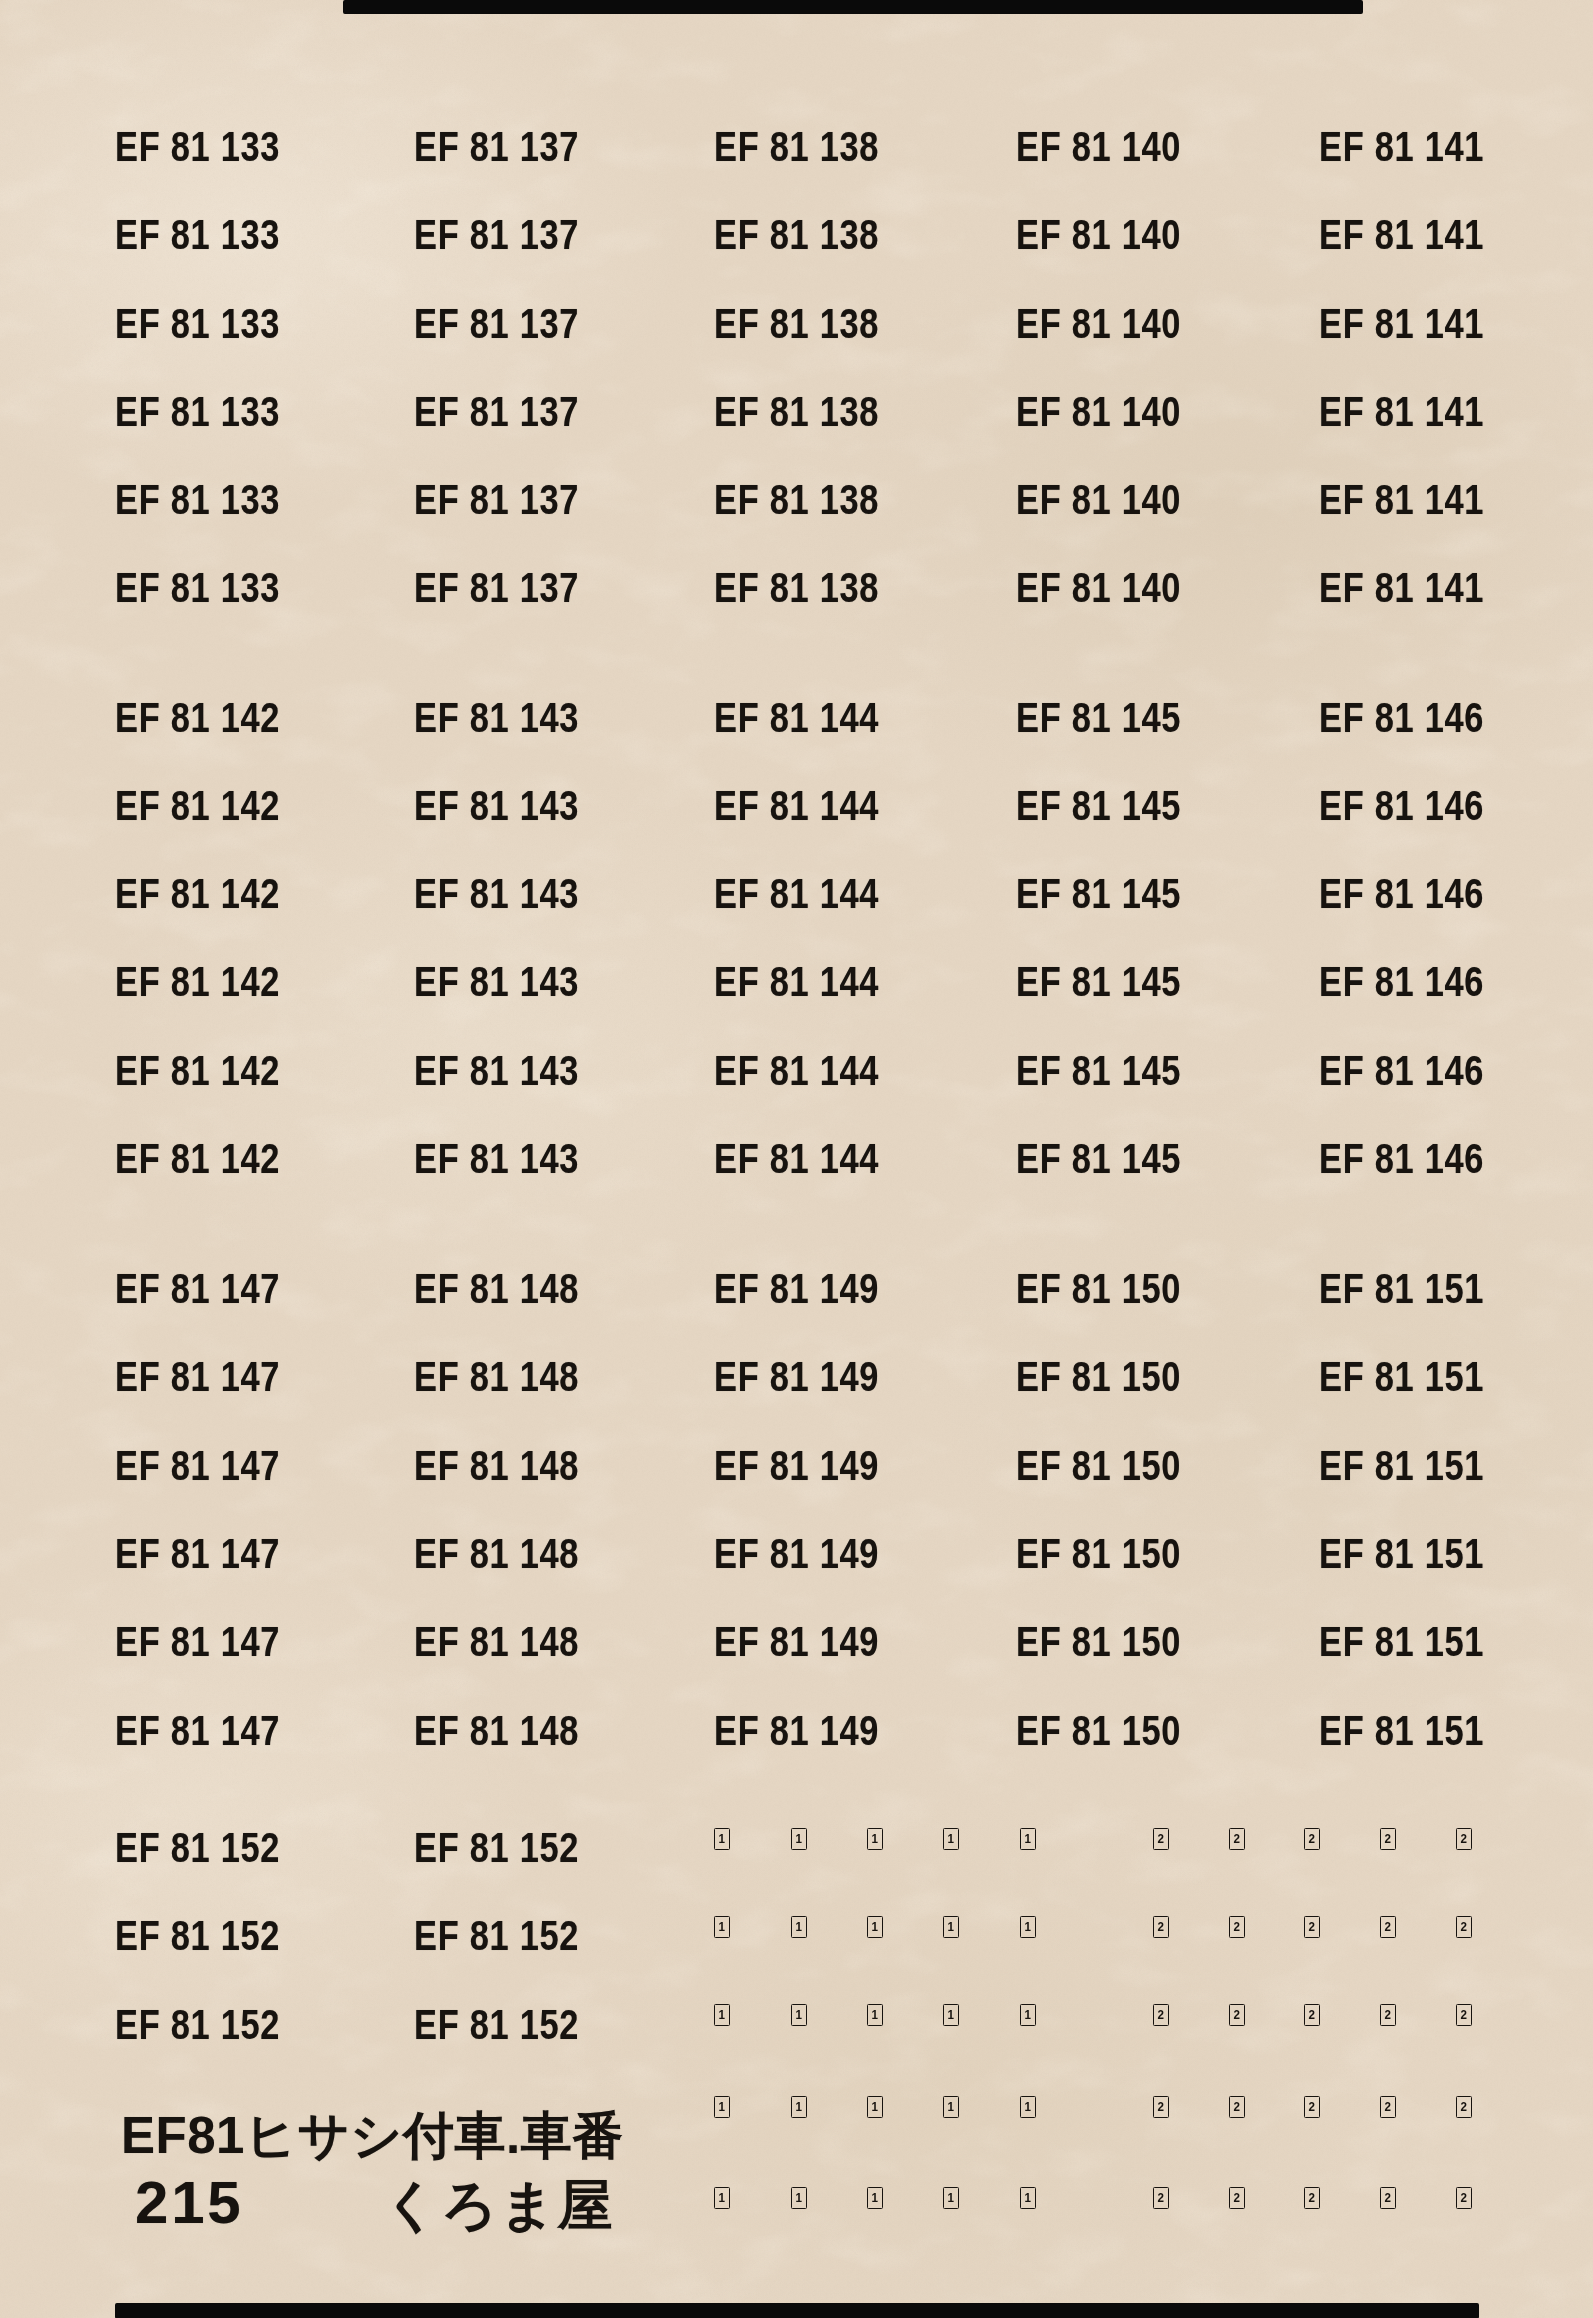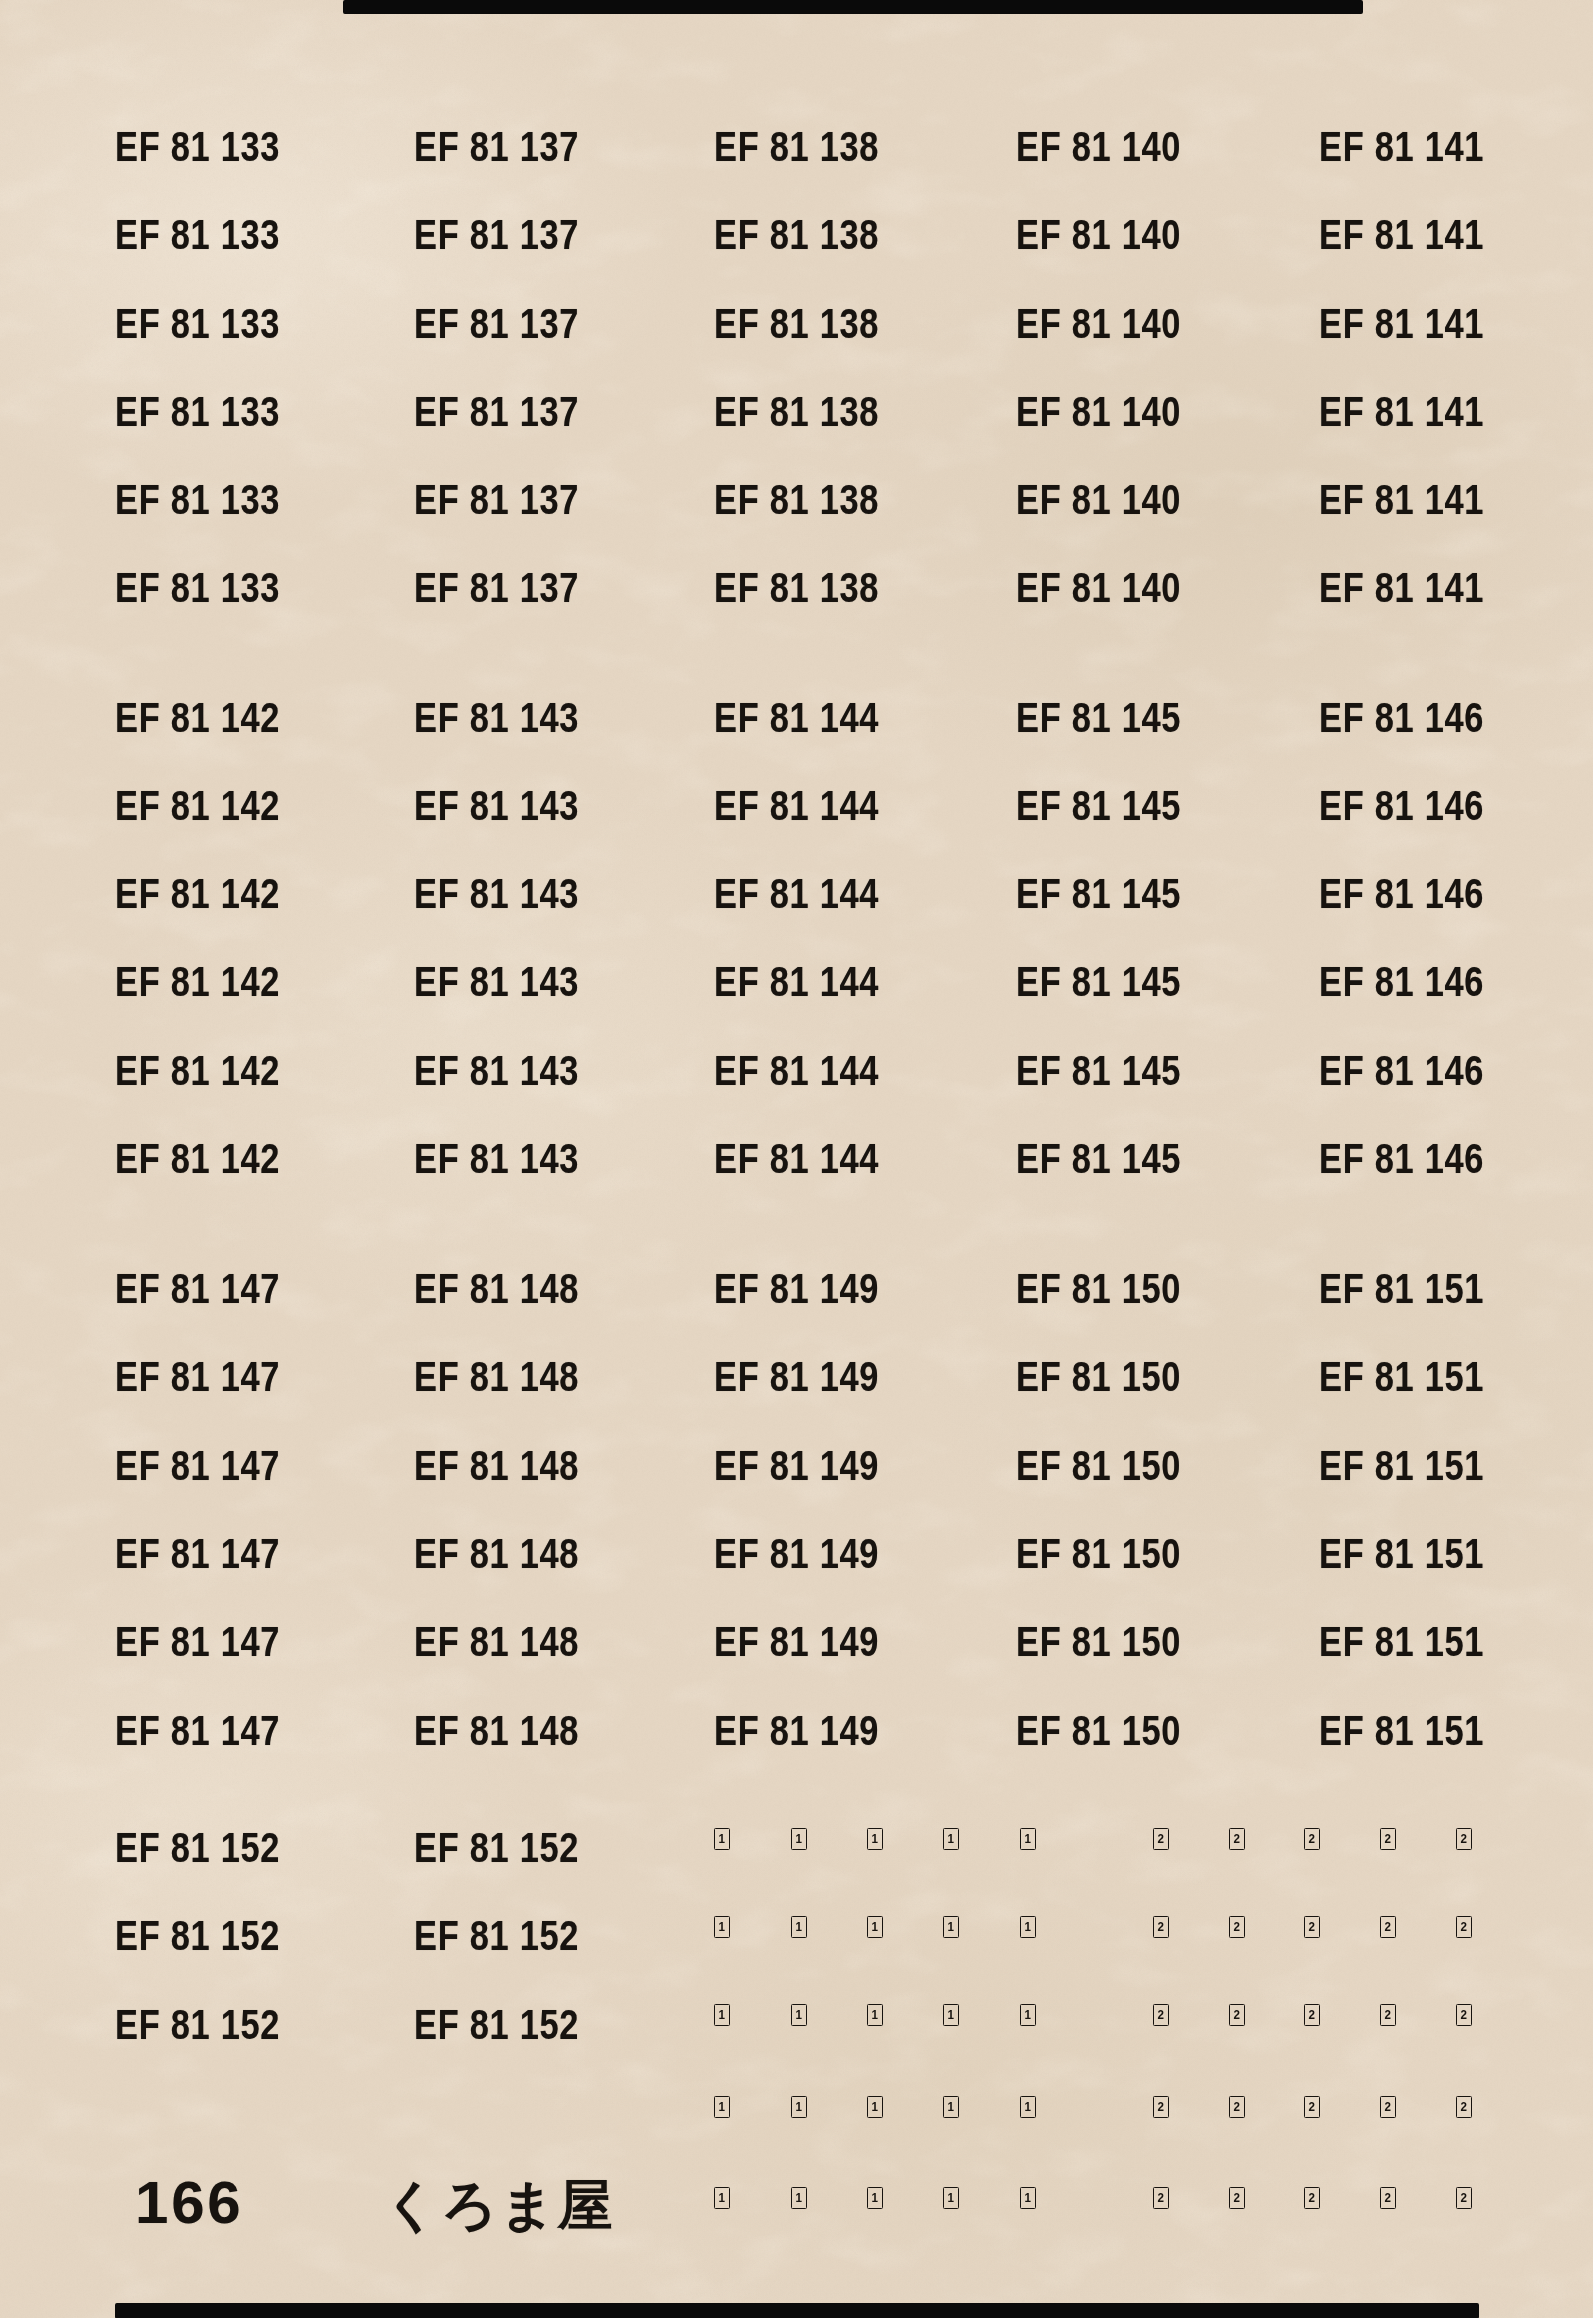--- a/index.html
+++ b/index.html
@@ -334,17 +334,18 @@
         <span>2</span>
       </div>
       <div class="plate" style="left: 1380px; top: 2187px;">
         <span>2</span>
       </div>
       <div class="plate" style="left: 1456px; top: 2187px;">
         <span>2</span>
       </div>
     </div>
 
-  <div class="footer-number">166</div>
+  <div class="footer-title">EF81ヒサシ付車.車番</div>
+  <div class="footer-number">215</div>
   <div class="footer-maker">くろま屋</div>
 
 </div>
 
 
 </body></html>

